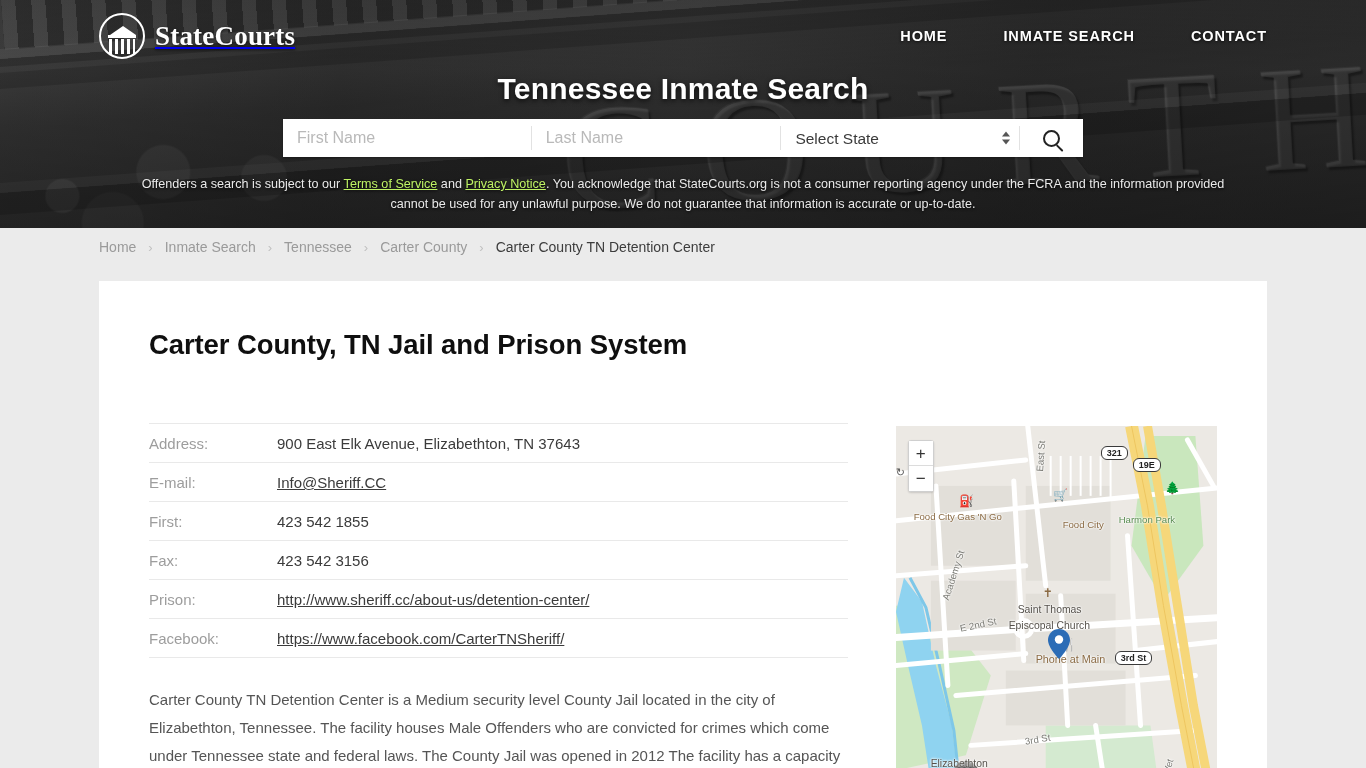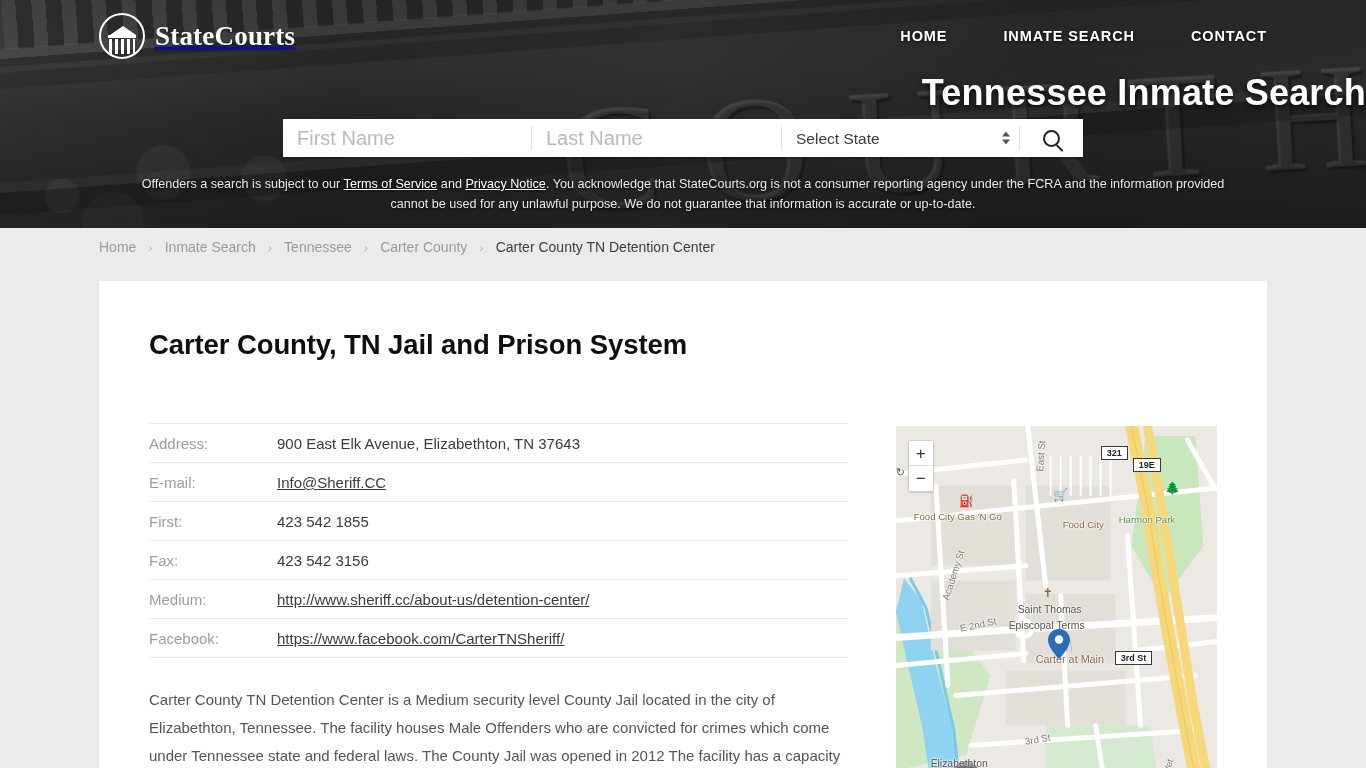--- a/index.html
+++ b/index.html
@@ -105,37 +105,37 @@
   .nav { display: flex; align-items: center; gap: 56px; }
   .nav a {
     color: #fff; text-decoration: none;
     font-size: 14.5px; font-weight: 700; letter-spacing: .9px;
     text-shadow: 0 1px 3px rgba(0,0,0,.75);
   }
 
   
   .hero-title {
     position: absolute; top: 72px; left: 0; right: 0;
-    text-align: right; color: #fff;
-    font-size: 36px; font-weight: 700; letter-spacing: .2px;
+    text-align: center; color: #fff;
+    font-size: 30px; font-weight: 700; letter-spacing: .2px;
     text-shadow: 0 2px 5px rgba(0,0,0,.75);
   }
 
   
   .searchbar {
     position: absolute; top: 119px; left: 283px;
     width: 800px; height: 38px;
     background: #fff;
     display: flex; align-items: stretch;
     box-shadow: 0 1px 2px rgba(0,0,0,.3);
   }
   .searchbar input[type=text] {
     border: 0; outline: 0; background: transparent;
     font-family: "Liberation Sans", sans-serif;
-    font-size: 20px; color: #4d7c0f;
+    font-size: 16px; color: #4d7c0f;
     padding: 0 14px;
   }
   .searchbar input::placeholder { color: #b9b9b9; }
   .f-first { width: 248px; }
   .vdiv { width: 1px; background: #e2e2e2; margin: 7px 0; flex: none; }
   .f-last { width: 249px; }
   .f-state {
     width: 238px; position: relative;
     display: flex; align-items: center;
   }
@@ -161,21 +161,21 @@
   .mag { width: 17px; height: 17px; border: 2.3px solid #222; border-radius: 50%; position: relative; }
   .mag::after { content:""; position: absolute; right: -6px; bottom: -5px; width: 9px; height: 2.4px; background: #222; transform: rotate(45deg); border-radius: 1px;}
 
   
   .disclaimer {
     position: absolute; top: 174px; left: 133px; width: 1100px;
     text-align: center; color: #eaeaea;
     font-size: 12.6px; line-height: 20px;
     text-shadow: 0 1px 3px rgba(0,0,0,.85);
   }
-  .disclaimer a { color: #ffffff; }
+  .disclaimer a { color: #bef264; }
 
   
   .crumbs {
     height: 38px; background: #ebebeb;
     display: flex; align-items: center;
     padding-left: 99px;
     font-size: 14px;
   }
   .crumbs a { color: #9a9a9a; text-decoration: none; }
   .crumbs .sep { color: #c0c0c0; margin: 0 12px; font-size: 13px; }
@@ -252,21 +252,21 @@
   .mlabel.poi    { color: #8a6a43; }
   .mlabel.street { color: #7a7a74; }
   .mlabel.place  { color: #55514b; font-size: 10.4px; }
   .mlabel.rot-st { transform: rotate(-86deg); transform-origin: left top; }
   .mlabel.rot-ac { transform: rotate(-72deg); transform-origin: left top; }
   .mlabel.rot-3  { transform: rotate(-10deg); transform-origin: left top; }
   .mlabel.rot-2  { transform: rotate(-12deg); transform-origin: left top; }
   .mlabel.rot-vet{ transform: rotate(-74deg); transform-origin: left top; }
   .shield {
     position: absolute; z-index: 8;
-    background: #fff; border: 1.3px solid #3a3a3a; border-radius: 0;
+    background: #fff; border: 1.3px solid #3a3a3a; border-radius: 6px;
     font-size: 9px; color: #222; padding: 1px 5px; font-weight: 600;
   }
   .micon { position: absolute; z-index: 8; font-size: 12px; }
 </style>
 </head>
 <body>
 
 <div class="hero">
   <div class="hero-bg">
     <div class="dentils"></div>
@@ -355,21 +355,21 @@
           </tr>
           <tr>
             <td class="lbl">First:</td>
             <td class="val">423 542 1855</td>
           </tr>
           <tr>
             <td class="lbl">Fax:</td>
             <td class="val">423 542 3156</td>
           </tr>
           <tr>
-            <td class="lbl">Medium:</td>
+            <td class="lbl">Prison:</td>
             <td class="val">
               <a href="#">http://www.sheriff.cc/about-us/detention-center/</a>
             </td>
           </tr>
           <tr>
             <td class="lbl">Facebook:</td>
             <td class="val">
               <a href="#">https://www.facebook.com/CarterTNSheriff/</a>
             </td>
           </tr>
@@ -451,22 +451,22 @@
 
       <span class="mlabel street rot-st" style="left:138px; top:45px;">East St</span>
       <span class="shield" style="left:205px; top:20px;">321</span>
       <span class="shield" style="left:237px; top:32px;">19E</span>
       <span class="mlabel poi" style="left:18px; top:85px;">Food City Gas 'N Go</span>
       <span class="mlabel poi" style="left:158px; top:93px;margin-left:9px;">Food City</span>
       <span class="mlabel park" style="left:223px; top:88px;">Harmon Park</span>
       <span class="mlabel street rot-ac" style="left:44px; top:172px;">Academy St</span>
       <span class="mlabel street rot-2" style="left:63px; top:197px;">E 2nd St</span>
       <span class="mlabel place" style="left:122px; top:178px;">Saint Thomas</span>
-      <span class="mlabel place" style="left:113px; top:194px;">Episcopal Terms</span>
-      <span class="mlabel poi" style="left:140px; top:227px; font-size:10.8px;">Carter at Main</span>
+      <span class="mlabel place" style="left:113px; top:194px;">Episcopal Church</span>
+      <span class="mlabel poi" style="left:140px; top:227px; font-size:10.8px;">Phone at Main</span>
       <span class="shield" style="left:219px; top:225px;">3rd St</span>
       <span class="mlabel street rot-3" style="left:128px; top:310px;">3rd St</span>
       <span class="mlabel place" style="left:35px; top:332px;">Elizabethton</span>
 
       <span class="mlabel street rot-vet" style="left:265px; top:345px;">Vet</span>
 
       <div class="pin">
         <svg width="22" height="30" viewBox="0 0 22 30">
           <path d="M11 0 C4.9 0 0 4.9 0 11 C0 19 11 30 11 30 C11 30 22 19 22 11 C22 4.9 17.1 0 11 0 Z" fill="#2b6cb6"></path>
           <circle cx="11" cy="10.5" r="4.2" fill="#ffffff"></circle>

